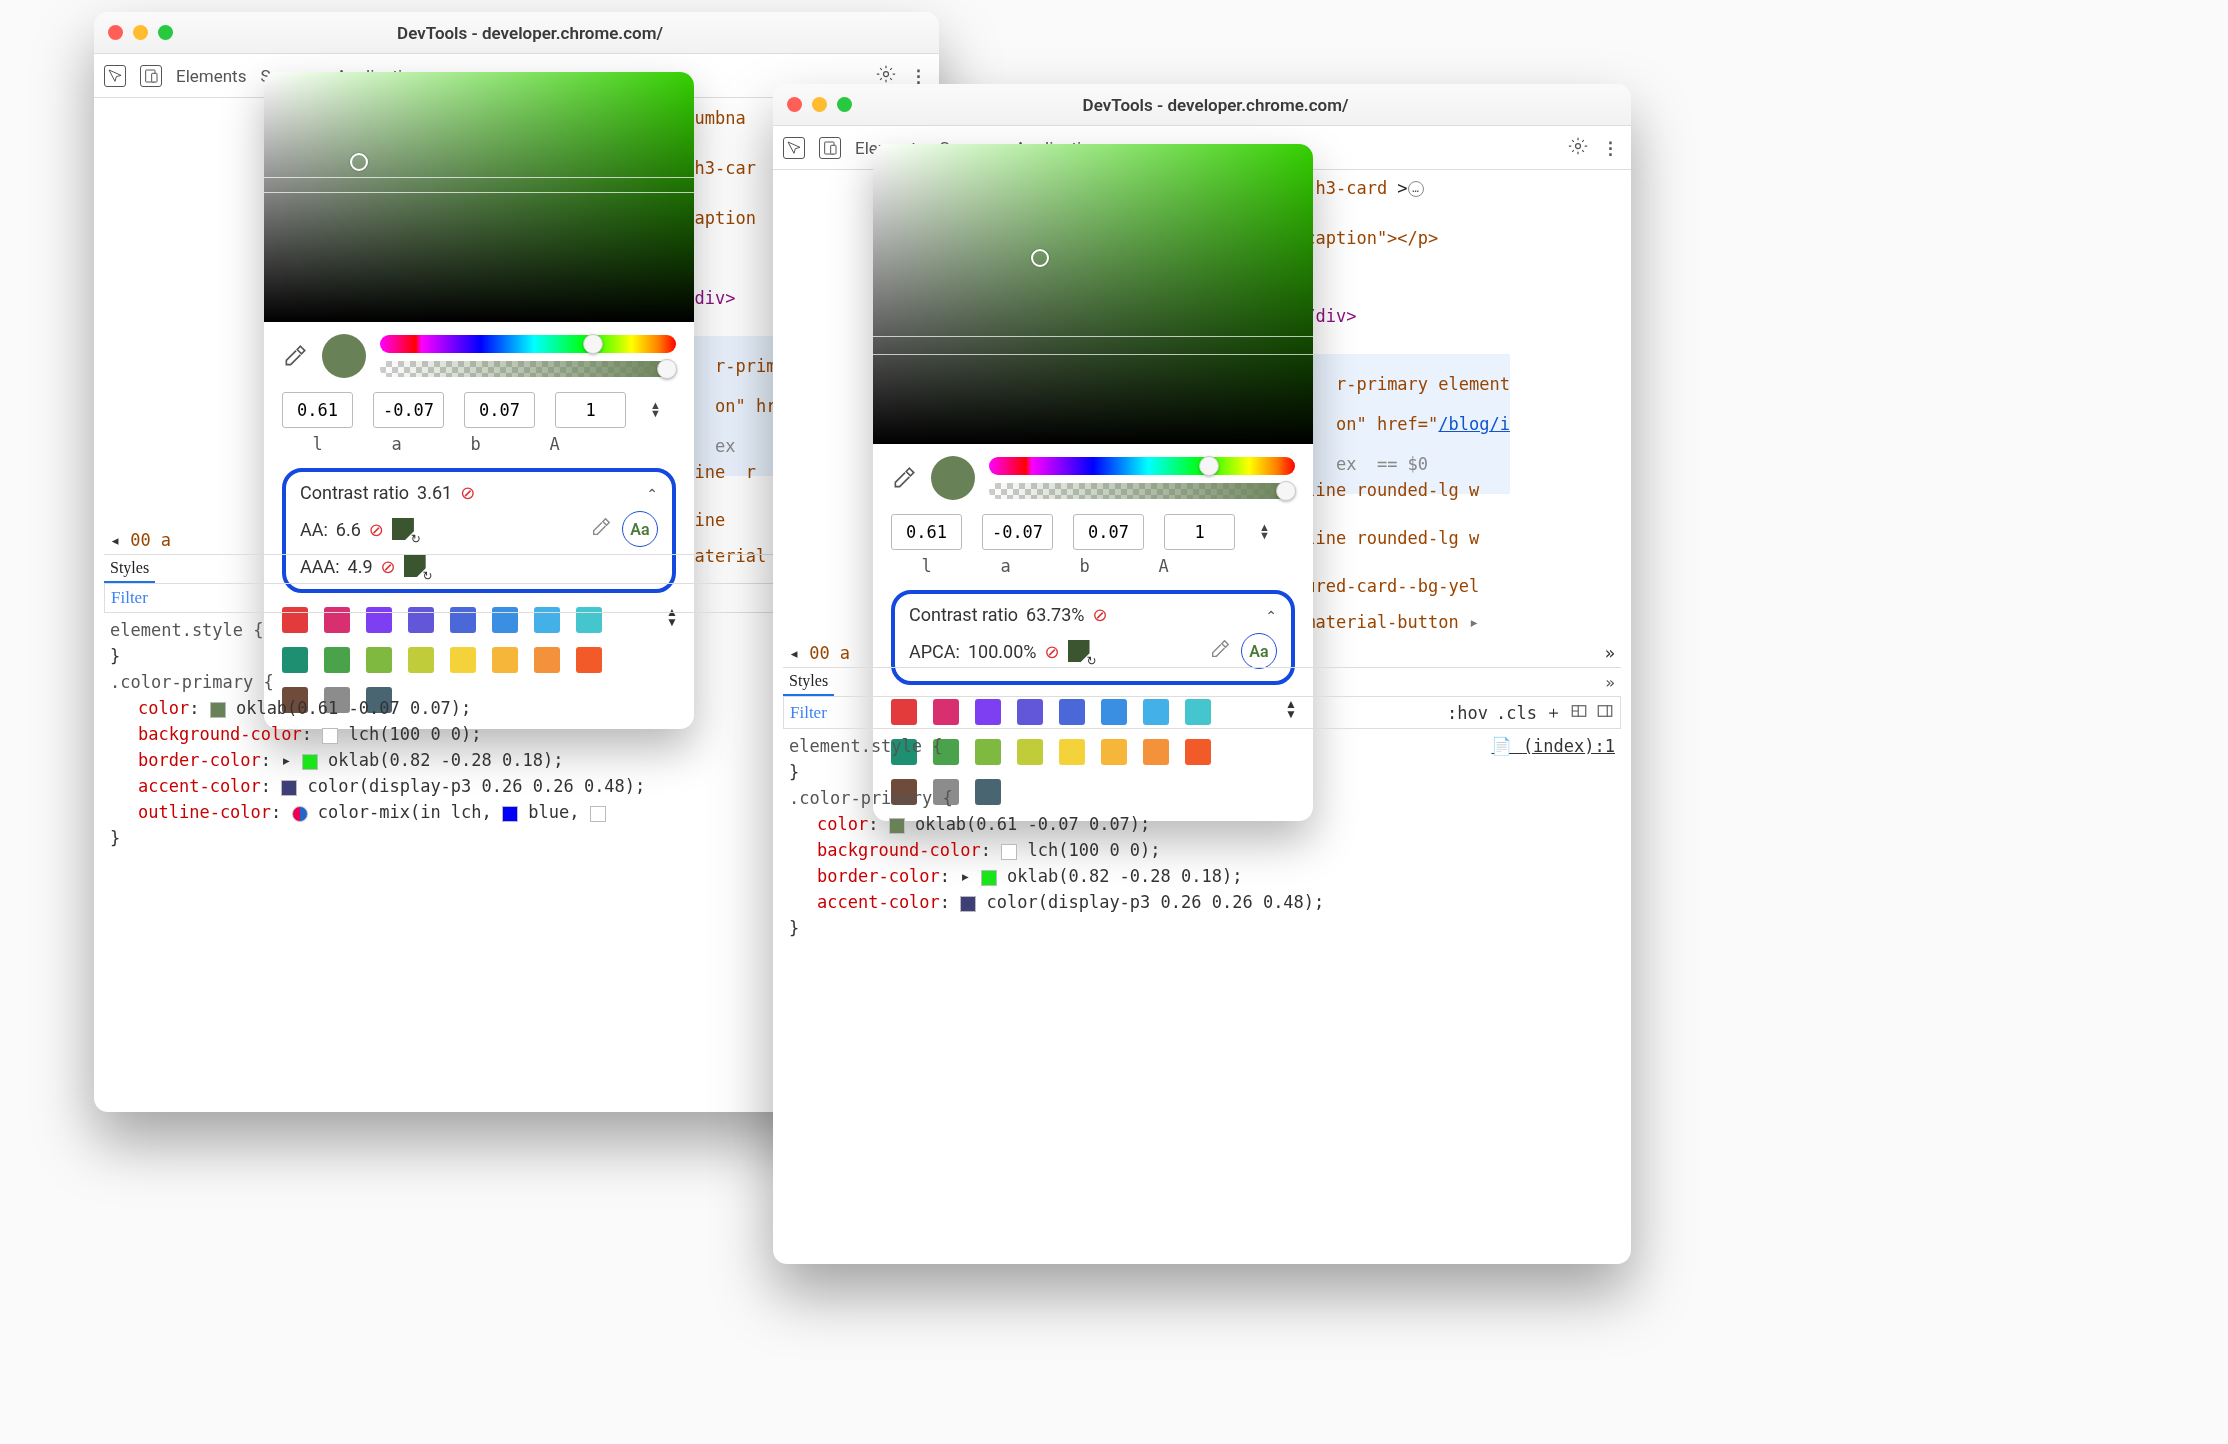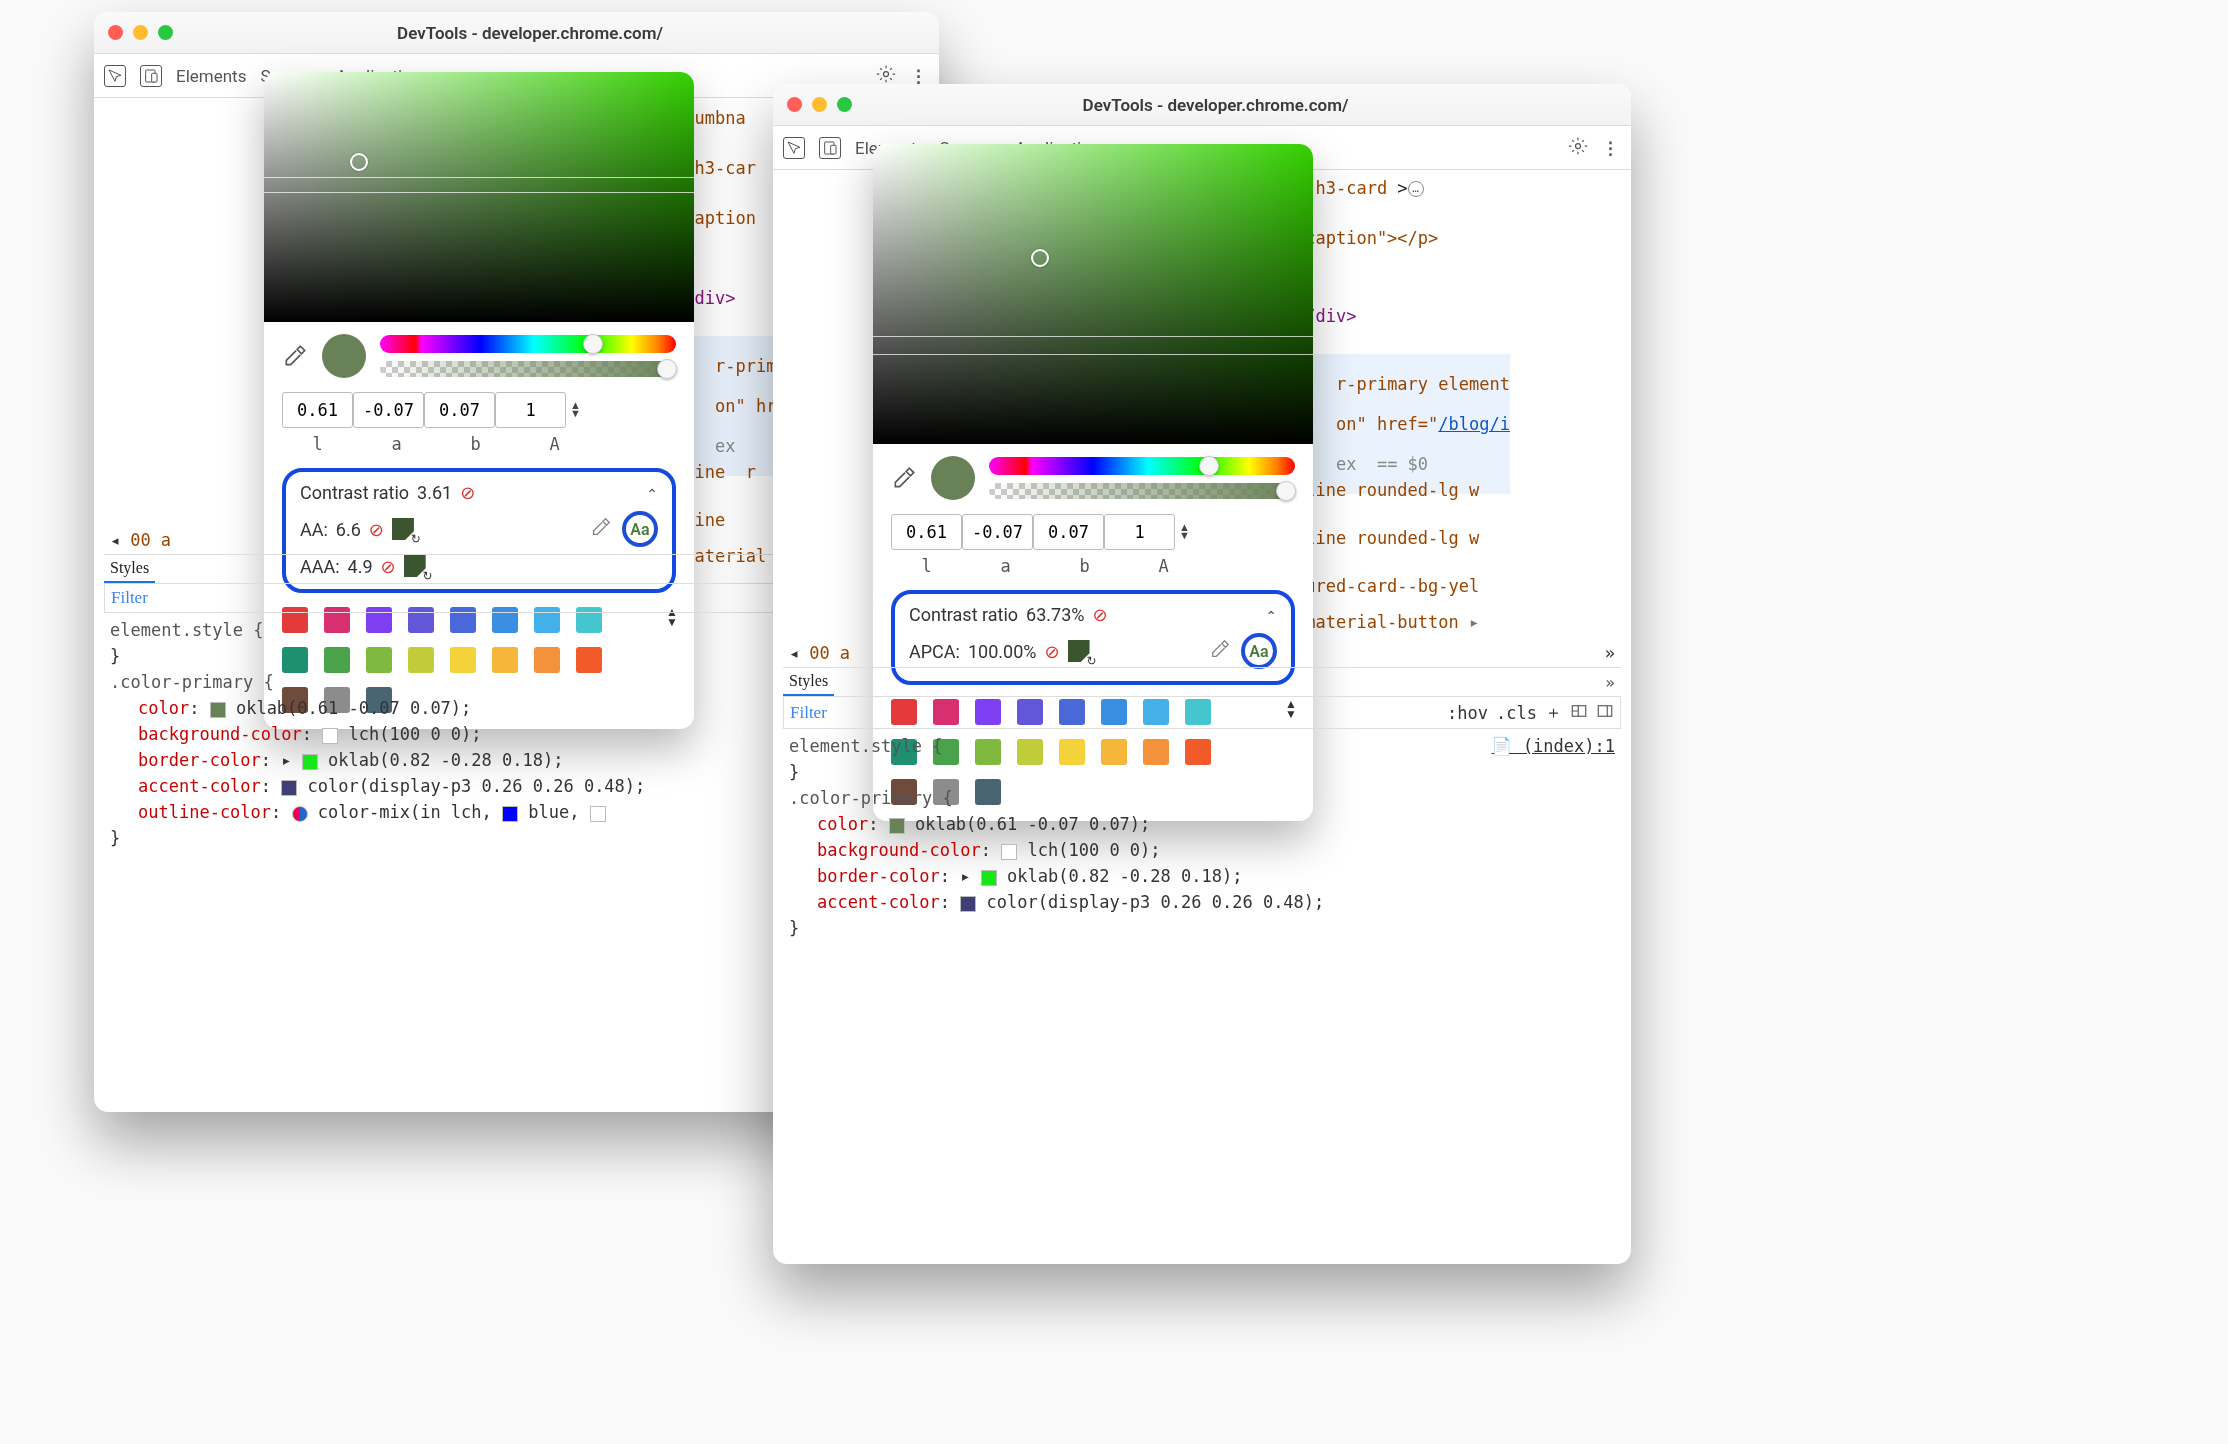--- a/index.html
+++ b/index.html
@@ -100,42 +100,42 @@
     position:relative; margin-bottom:8px;
   }
   .alpha {
     height:16px; border-radius:8px;
     background-image: linear-gradient(to right, transparent, #688157),
       repeating-conic-gradient(#ccc 0 25%, #fff 0 50%);
     background-size: auto, 12px 12px;
     position:relative;
   }
   .thumb { position:absolute; top:50%; width:20px; height:20px; background:#f6f6f6; border:1px solid #ccc; border-radius:50%; transform:translate(-50%,-50%); box-shadow:0 1px 3px rgba(0,0,0,0.3);}
-  .value-row { display:flex; gap:0; margin-top:14px; }
+  .value-row { display:flex; gap:20px; margin-top:14px; }
   .value-row input { width:71px; text-align:center; font-family: Menlo, monospace; font-size:17px; padding:7px 4px; border:1px solid #bbb; border-radius:3px; }
   .value-arrows { display:flex; flex-direction:column; justify-content:center; font-size:11px; color:#444; line-height:8px; margin-left:4px; gap:2px;}
   .label-row { display:flex; gap:8px; margin-top:6px; }
   .label-row span { width:71px; text-align:center; font-family: Menlo, monospace; font-size:17px; color:#555; }
 
   .contrast-box {
     margin-top:14px;
     border: 4px solid #1449e0;
     border-radius: 20px;
     padding: 10px 14px 12px;
     position: relative;
   }
   .contrast-box .head { display:flex; align-items:center; gap:8px; font-size:18px; }
   .collapse-chevron { position:absolute; right:14px; top:14px; color:#555; font-size:14px; }
   .no-icon { color:#d33; font-size:18px; }
   .aa-row { display:flex; align-items:center; gap:8px; margin-top:8px; font-size:18px;}
   .tiny-swatch { display:inline-block; width:22px; height:22px; position:relative; }
   .tiny-swatch::before { content:""; position:absolute; inset:0; background:#3b5530; clip-path: polygon(0 0, 100% 0, 100% 60%, 60% 100%, 0 100%); }
   .tiny-swatch::after { content:"↻"; position:absolute; right:-7px; bottom:-6px; font-size:12px; color:#333; }
   .aa-right { margin-left:auto; display:flex; gap:10px; align-items:center; }
-  .btn-circle { width:36px; height:36px; border-radius:50%; display:flex; align-items:center; justify-content:center; border:4px solid #1d4ed8; }
+  .btn-circle { width:36px; height:36px; border-radius:50%; display:flex; align-items:center; justify-content:center; border:1px solid #1d4ed8; }
   .btn-aa { color:#4a7a3a; font-size:16px; font-weight:600; }
 
   .palette { display:grid; grid-template-columns: repeat(8, 28px); gap:14px; margin-top:14px; position:relative;}
   .palette .sw { width:26px; height:26px; border-radius:3px; }
   .palette .updown { position:absolute; right:-2px; top:0; font-size:12px; color:#333; display:flex; flex-direction:column; line-height:10px;}
 
   
   .below-panel { position:absolute; left:10px; bottom:8px; right:10px; font-family: Menlo, monospace; font-size:17px; }
   .bp-tabs-row { display:flex; align-items:center; border-bottom:1px solid #ddd; padding:4px 6px; gap:10px;}
   .bp-tabs-row .arrow { color:#333; }

